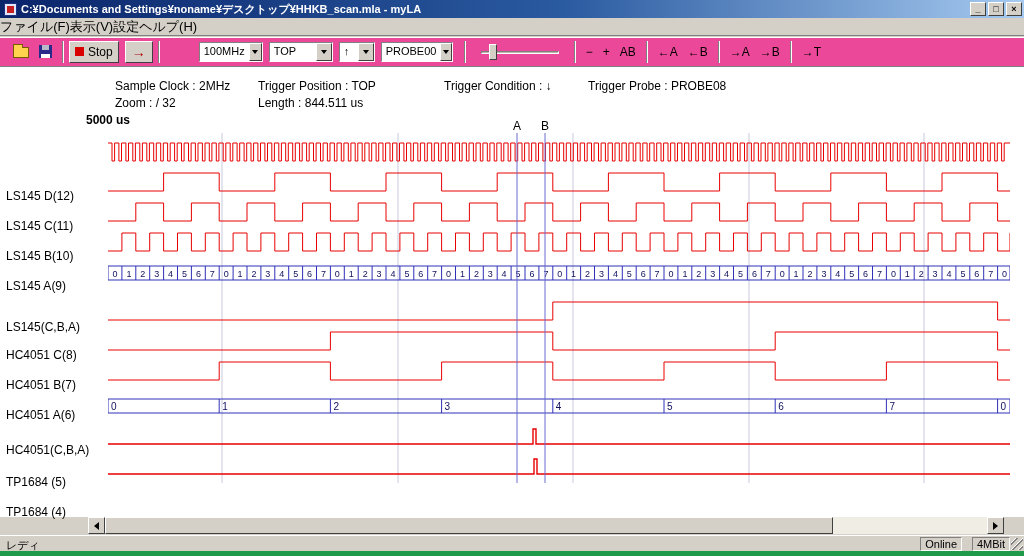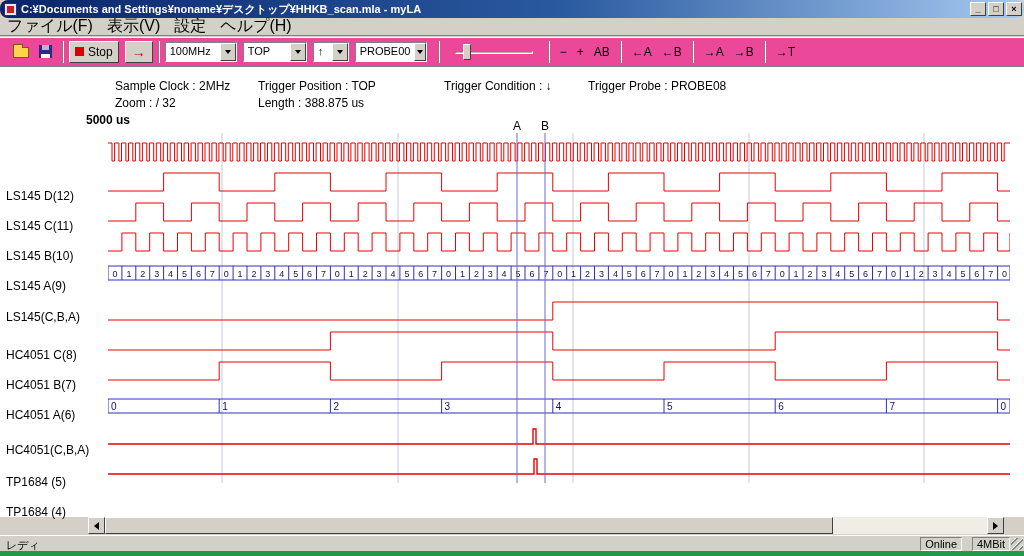--- a/index.html
+++ b/index.html
@@ -3,32 +3,32 @@
 <meta charset="utf-8">
 <style>
   * { margin:0; padding:0; box-sizing:border-box; }
   body { font-family:"Liberation Sans", sans-serif; }
   .screen { position:relative; width:1024px; height:556px; background:#1f9a4a; overflow:hidden; }
   .win { position:absolute; left:0; top:0; width:1024px; height:551px; background:#d4d0c8; }
 
   
   .titlebar { position:absolute; left:0; top:0; width:1024px; height:18px;
     background:linear-gradient(90deg,#0a246a 0%,#2a5aa0 55%,#a6caf0 100%);
-    display:flex; align-items:center; padding:0 2px;border-radius:8px; }
+    display:flex; align-items:center; padding:0 2px; }
   .app-icon { width:13px; height:13px; margin:0 4px 0 2px; background:#dfe8ff; border:1px solid #203080; position:relative; }
   .app-icon::after { content:''; position:absolute; left:2px; top:2px; width:7px; height:7px; background:#c62020; }
   .title-text { color:#fff; font-size:11px; font-weight:bold; white-space:nowrap; overflow:hidden; flex:1; }
   .winbtns { display:flex; gap:2px; }
   .winbtn { width:16px; height:14px; background:#d4d0c8; border:1px solid; border-color:#fff #404040 #404040 #fff;
     font-size:9px; font-weight:bold; text-align:center; line-height:12px; color:#000; }
 
   
   .menubar { position:absolute; left:0; top:18px; width:1024px; height:18px; background:#d4d0c8;
     display:flex; align-items:center; border-bottom:1px solid #808080; }
-  .menu-item { font-size:16px; padding:1px 7px; color:#000; }
+  .menu-item { font-size:13px; padding:1px 0; color:#000; }
 
   
   .toolbar { position:absolute; left:0; top:37px; width:1024px; height:30px; background:#ec4899;
     display:flex; align-items:center; border-bottom:1px solid #808080; box-shadow:0 1px 0 #fff inset; }
   .tsep { width:2px; height:22px; margin:0 5px; border-left:1px solid #808080; border-right:1px solid #fff; }
   .tbtn { height:22px; display:flex; align-items:center; justify-content:center; padding:0 5px;
     font-size:12px; color:#000; background:transparent; }
   .tbtn.raised { background:#d4d0c8; border:1px solid; border-color:#fff #404040 #404040 #fff; }
   .icon-folder { width:16px; height:11px; background:#ffd34e; border:1px solid #7a5c00; position:relative; margin-top:2px; }
   .icon-folder::before { content:''; position:absolute; top:-4px; left:-1px; width:8px; height:3px; background:#ffd34e; border:1px solid #7a5c00; border-bottom:none; }
@@ -102,21 +102,21 @@
         <span class="icon-floppy"></span>
       </div>
       <div class="tsep"></div>
       <div class="tbtn raised">
         <span class="stop-square"></span>
         <span>Stop</span>
       </div>
       <div class="tbtn raised run-arrow" style="margin-left:6px; width:28px;">→</div>
       <div class="tsep"></div>
 
-      <div class="dd" style="width:72px;">
+      <div class="dd" style="width:64px;margin-left:34px;">
         <div class="dd-value">100MHz</div>
         <div class="dd-btn">
             <div class="dd-arrow"></div>
           </div>
       </div>
       <div class="dd" style="width:64px;">
         <div class="dd-value">TOP</div>
         <div class="dd-btn">
             <div class="dd-arrow"></div>
           </div>
@@ -153,31 +153,31 @@
       <div class="tsep"></div>
       <div class="tbtn">→T</div>
     </div>
 
     <div class="client">
       <div class="info-item" style="left:115px; top:12px;">Sample Clock : 2MHz</div>
       <div class="info-item" style="left:258px; top:12px;">Trigger Position : TOP</div>
       <div class="info-item" style="left:444px; top:12px;">Trigger Condition : ↓</div>
       <div class="info-item" style="left:588px; top:12px;">Trigger Probe : PROBE08</div>
       <div class="info-item" style="left:115px; top:29px;">Zoom : /  32</div>
-      <div class="info-item" style="left:258px; top:29px;">Length : 388.875 us</div>
+      <div class="info-item" style="left:258px; top:29px;">Length : 844.511 us</div>
       <div class="info-item" style="left:86px; top:46px;font-weight:bold;">5000 us</div>
 
       <div class="cursor-label" style="left: 513px;">A</div>
       <div class="cursor-label" style="left: 541px;">B</div>
 
       <div class="chan-label" style="top:77px;">LS145 D(12)</div>
       <div class="chan-label" style="top:107px;">LS145 C(11)</div>
       <div class="chan-label" style="top:137px;">LS145 B(10)</div>
       <div class="chan-label" style="top:167px;">LS145 A(9)</div>
-      <div class="chan-label" style="top:198px;text-align:right;">LS145(C,B,A)</div>
+      <div class="chan-label" style="top:208px;text-align:right;">LS145(C,B,A)</div>
       <div class="chan-label" style="top:236px;">HC4051 C(8)</div>
       <div class="chan-label" style="top:266px;">HC4051 B(7)</div>
       <div class="chan-label" style="top:296px;">HC4051 A(6)</div>
       <div class="chan-label" style="top:331px;">HC4051(C,B,A)</div>
       <div class="chan-label" style="top:363px;">TP1684 (5)</div>
       <div class="chan-label" style="top:393px;">TP1684 (4)</div>
 
       <svg class="plot" xmlns="http://www.w3.org/2000/svg" width="902" height="357">
           <line x1="114" y1="0" x2="114" y2="350" stroke="#c9c9dd" stroke-width="1"></line>
           <line x1="290" y1="0" x2="290" y2="350" stroke="#c9c9dd" stroke-width="1"></line>

